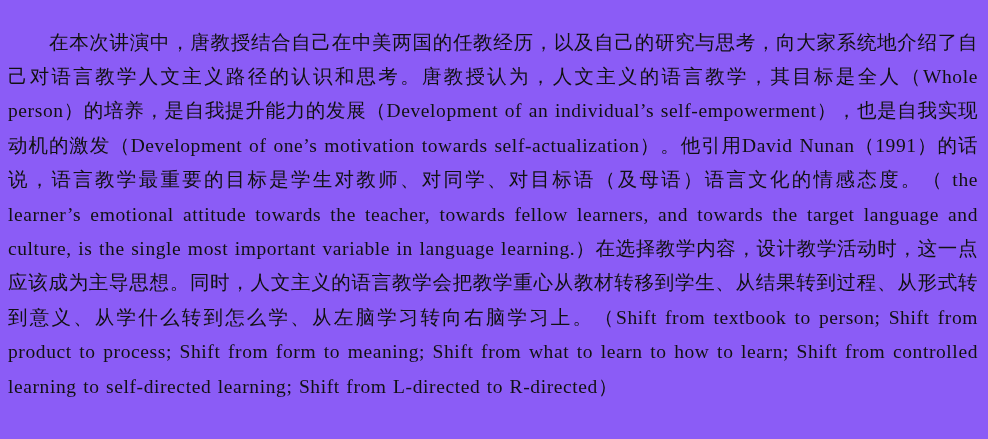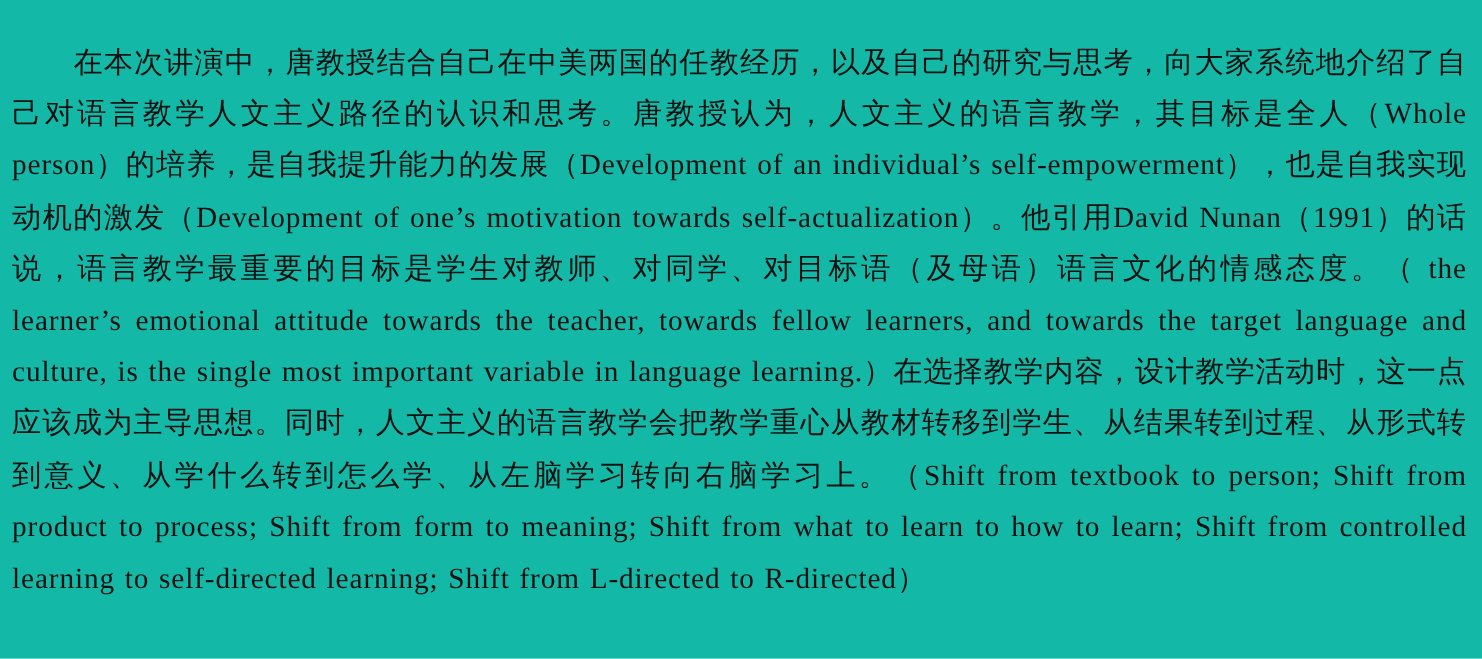--- a/index.html
+++ b/index.html
@@ -11,21 +11,21 @@
     width: 988px;
     height: 439px;
     overflow: hidden;
     font-family: "Liberation Serif", "DejaVu Serif", serif;
   }
   .page {
     width: 988px;
     height: 439px;
     box-sizing: border-box;
     padding: 6px 10px 0 8px;
-    background: #14b8a6;
+    background: #8b5cf6;
   }
   .body-text {
     font-family: "Liberation Serif", "DejaVu Serif", serif;
     font-size: 19.5px;
     line-height: 34.4px;
     color: #111111;
     text-align: justify;
     text-justify: inter-character;
     text-indent: 2.1em;
     letter-spacing: 0.6px;

